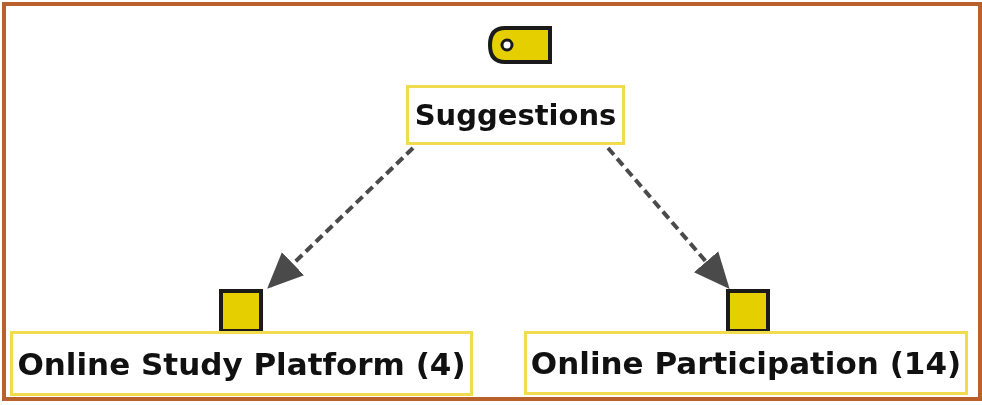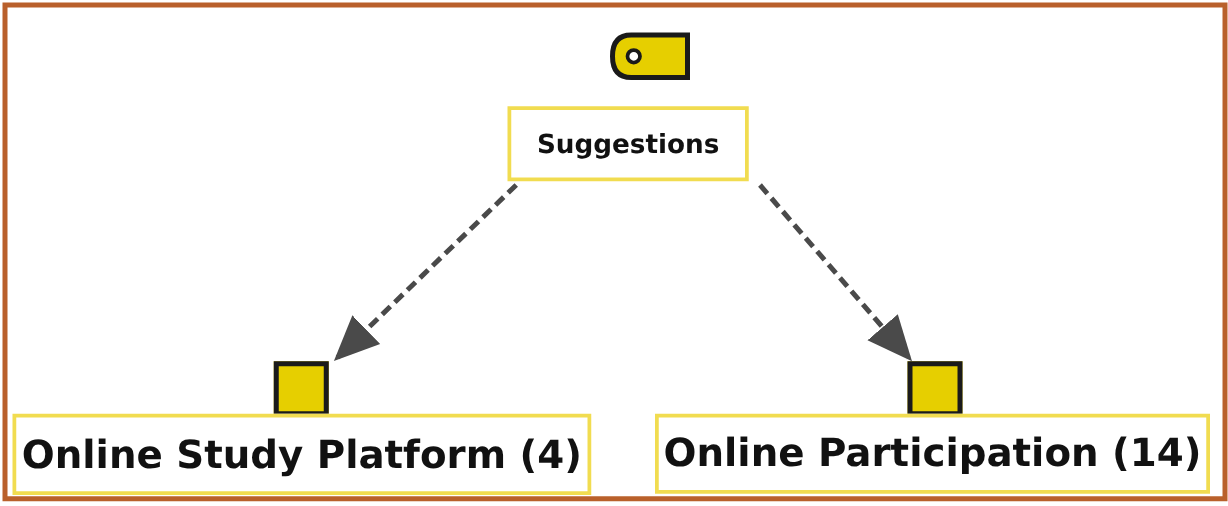--- a/index.html
+++ b/index.html
@@ -1,19 +1,19 @@
 <!DOCTYPE html>
 <html><head>
 <meta charset="utf-8">
 <style>
   html, body { margin: 0; padding: 0; background: #ffffff; }
   body { width: 982px; height: 405px; position: relative; overflow: hidden; font-family: "DejaVu Sans", sans-serif; }
   .frame { position: absolute; left: 2px; top: 2px; width: 972px; height: 391px; border: 4px solid #b9602b; background: #fff; box-sizing: content-box; }
   .label { position: absolute; border: 3px solid #f1dc50; background: #fff; font-weight: bold; color: #111; white-space: nowrap; box-sizing: border-box; display: flex; align-items: center; justify-content: center; }
-  .root-label { left: 406px; top: 85px; width: 193px; height: 60px; font-size: 21px; }
+  .root-label { left: 406px; top: 85px; width: 219px; height: 60px; font-size: 29px; }
   .leaf1-label { left: 10px; top: 331px; width: 463px; height: 65px; font-size: 31px; }
   .leaf2-label { left: 524px; top: 331px; width: 444px; height: 64px; font-size: 31px; }
   .tag-icon { position: absolute; left: 487px; top: 25px; width: 66px; height: 40px; }
   .square-icon { position: absolute; width: 44px; height: 44px; box-sizing: border-box; border: 4px solid #1a1a1a; }
   .sq1 { left: 219px; top: 289px; }
   .sq2 { left: 726px; top: 289px; }
   svg.edges { position: absolute; left: 0; top: 0; }
 </style>
 </head>
 <body>

